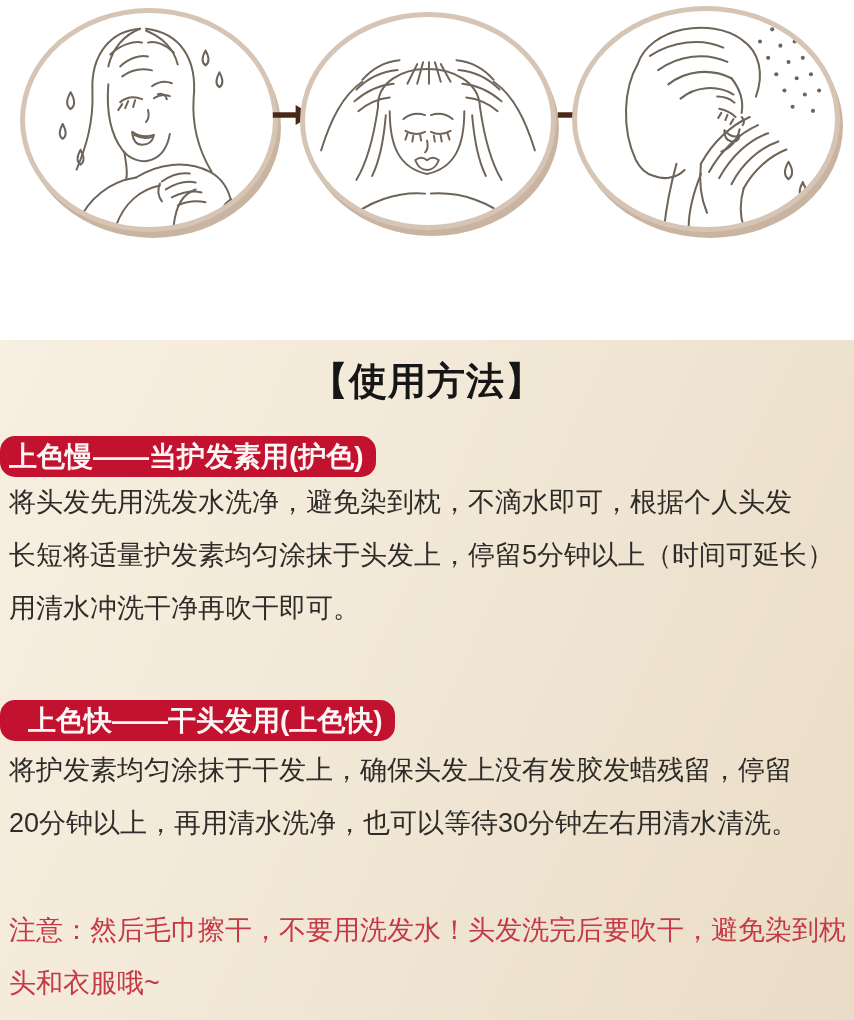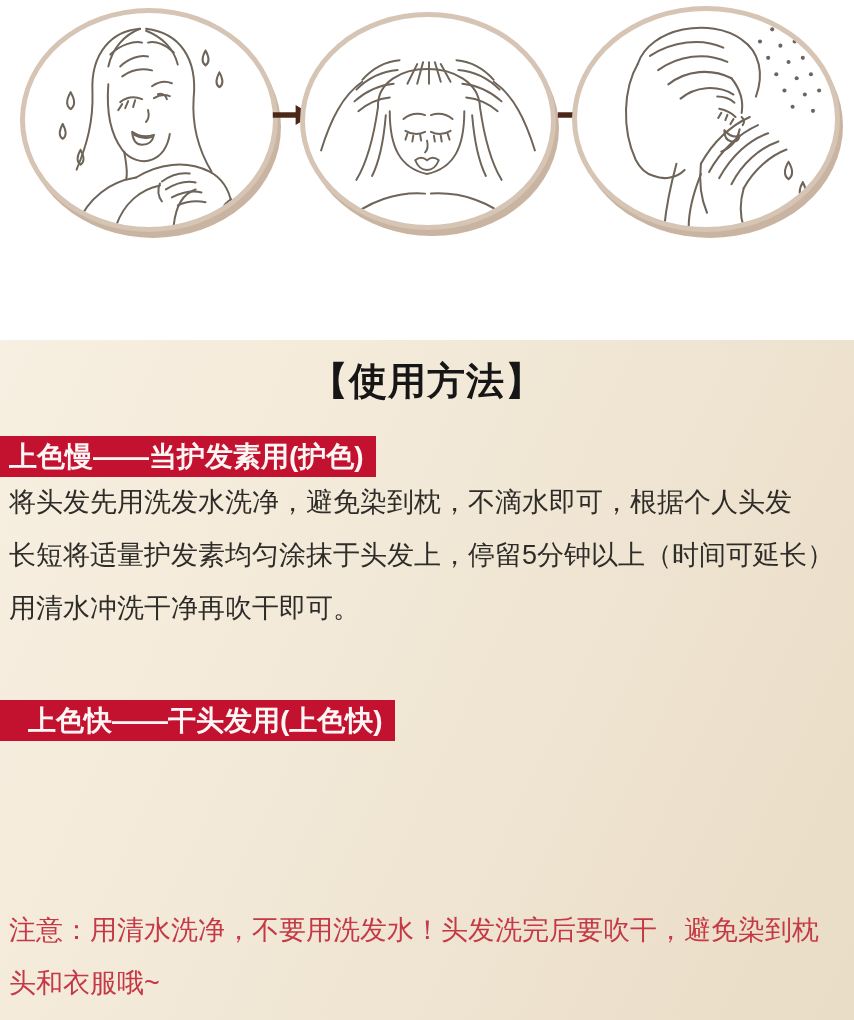--- a/index.html
+++ b/index.html
@@ -47,20 +47,21 @@
     letter-spacing:1px;
   }
   .banner{
     position:absolute;left:0;
     height:41px;line-height:41px;
     padding:0 12px 0 9px;
     background:#c31230;
     color:#fdf6f4;
     font-size:28px;font-weight:bold;
     white-space:nowrap;
+    border-radius:15px;
   }
   #banner1{top:96px;}
   #banner2{top:360px;padding-left:28px;}
   .body-text{
     position:absolute;left:9px;width:846px;
     margin:0;
     font-size:27px;line-height:53px;
     color:#2e2c29;
     white-space:pre-line;
   }
@@ -234,18 +235,20 @@
 
   <section class="panel">
     <h1 class="title">【使用方法】</h1>
 
     <div class="banner" id="banner1">上色慢——当护发素用(护色)</div>
     <p class="body-text" id="para1">将头发先用洗发水洗净，避免染到枕，不滴水即可，根据个人头发
 长短将适量护发素均匀涂抹于头发上，停留5分钟以上（时间可延长）
 用清水冲洗干净再吹干即可。</p>
 
     <div class="banner" id="banner2">上色快——干头发用(上色快)</div>
-
-    <p class="note-text">注意：用清水洗净，不要用洗发水！头发洗完后要吹干，避免染到枕
+    <p class="body-text" id="para2">将护发素均匀涂抹于干发上，确保头发上没有发胶发蜡残留，停留
+20分钟以上，再用清水洗净，也可以等待30分钟左右用清水清洗。</p>
+
+    <p class="note-text">注意：然后毛巾擦干，不要用洗发水！头发洗完后要吹干，避免染到枕
 头和衣服哦~</p>
   </section>
 
 </div>
 
 </body></html>

